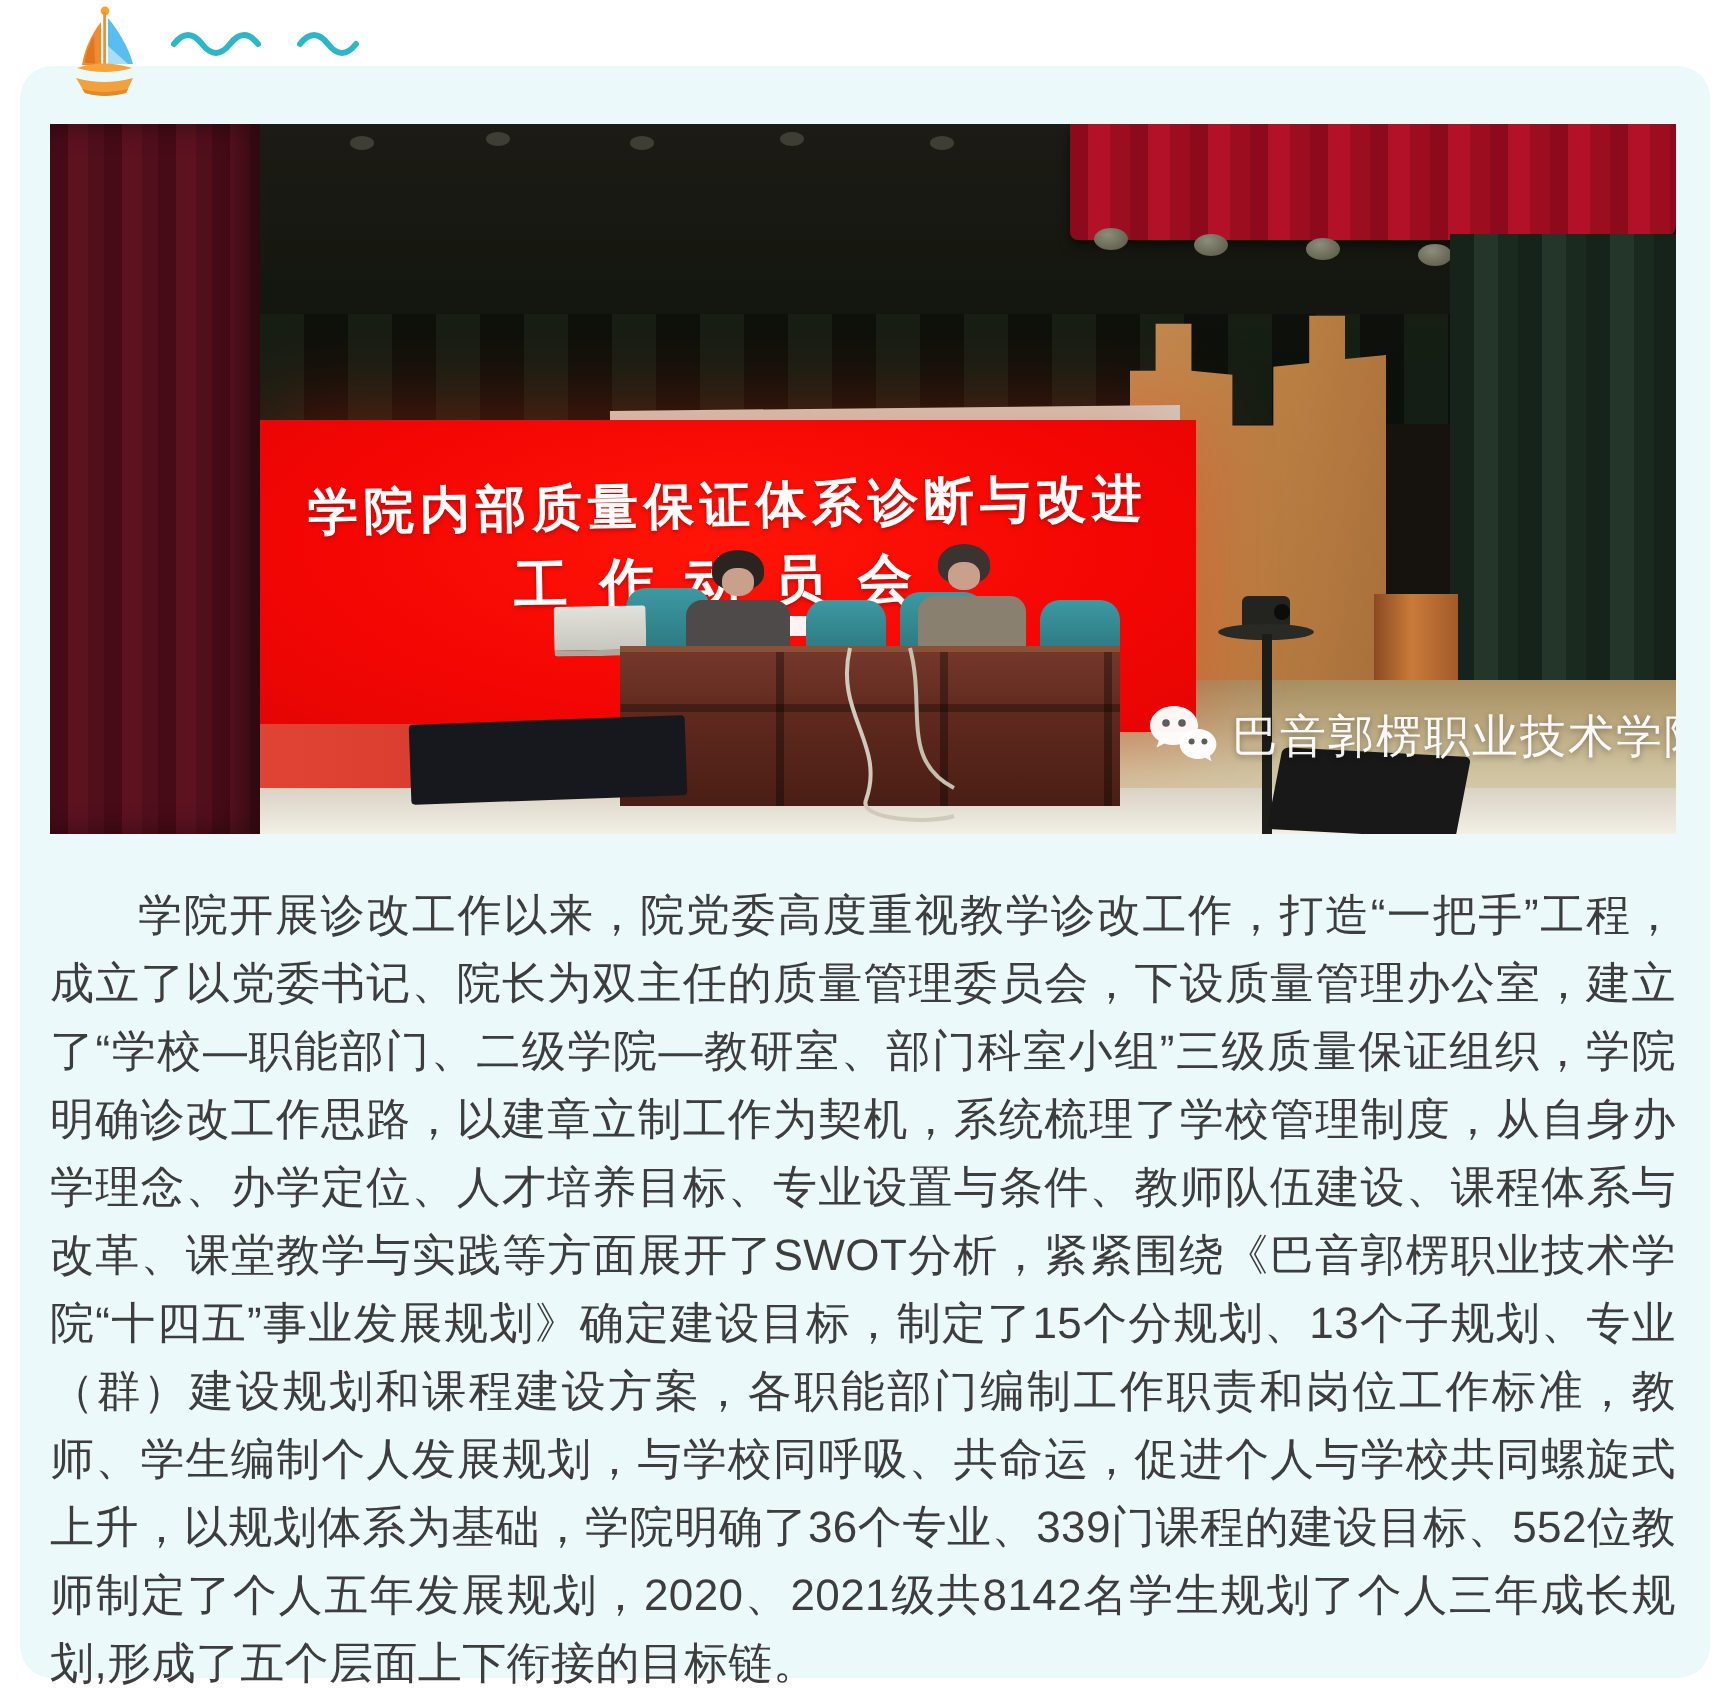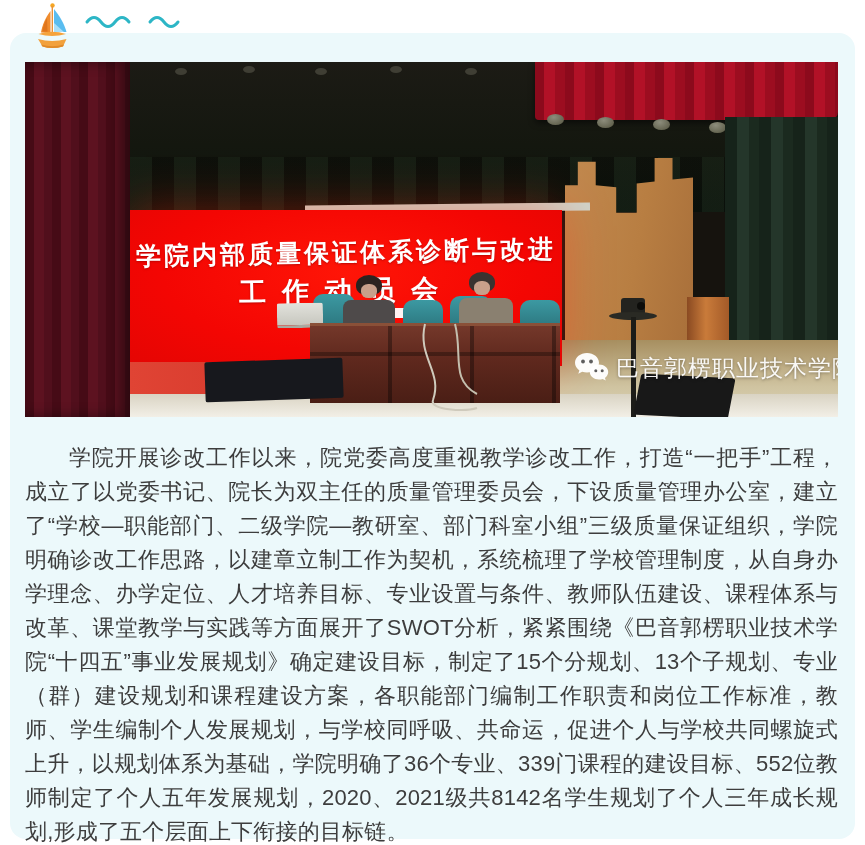--- a/index.html
+++ b/index.html
@@ -31,21 +31,21 @@
         background:repeating-linear-gradient(90deg,#16231a 0 12px,#24362a 12px 24px,#1b2a1f 24px 34px);}
   .ph-castle{position:absolute;left:540px;top:92px;width:128px;height:196px;
         background:linear-gradient(100deg,#c28a50 0%,#b87e42 55%,#a86f3a 100%);
         clip-path:polygon(0 16%,10% 16%,10% 4%,24% 4%,24% 16%,40% 17%,40% 30%,56% 30%,56% 15%,70% 14%,70% 2%,84% 2%,84% 13%,100% 12%,100% 100%,0 100%);}
   .ph-pillar{position:absolute;left:662px;top:235px;width:42px;height:120px;
         background:linear-gradient(90deg,#8a4a22,#c97b3a 45%,#a35a28);}
   .ph-floor-right{position:absolute;left:530px;top:278px;width:283px;height:77px;
         background:linear-gradient(#a78f60,#cfc3a0 60%,#ddd4b8);}
   .ph-screenframe{position:absolute;left:280px;top:142px;width:285px;height:8px;
         background:#cfd4c9;transform:rotate(-.6deg);}
-  .ph-screen{position:absolute;left:105px;top:148px;width:432px;height:156px;
+  .ph-screen{position:absolute;left:105px;top:148px;width:468px;height:156px;
         background:radial-gradient(ellipse at 50% 40%,#ff1507 0%,#f40603 60%,#e40503 100%);
         box-shadow:0 0 45px rgba(255,40,10,.4);
         display:flex;flex-direction:column;align-items:center;}
   .scr-line1{margin-top:26px;color:#fff;font-weight:bold;font-size:25px;letter-spacing:3px;
         white-space:nowrap;transform:rotate(-1deg);text-shadow:0 1px 2px rgba(150,0,0,.6);}
   .scr-line2{margin-top:4px;color:#fff;font-weight:bold;font-size:27px;letter-spacing:16px;
         white-space:nowrap;transform:rotate(-1deg);text-shadow:0 1px 2px rgba(150,0,0,.6);}
   .datefrag{position:absolute;height:10px;border-radius:2px;background:rgba(255,255,255,.95);}
   .ph-carpet{position:absolute;left:105px;top:300px;width:430px;height:34px;
         background:linear-gradient(90deg,#e04434,#d03228 55%,#b7342c);}

